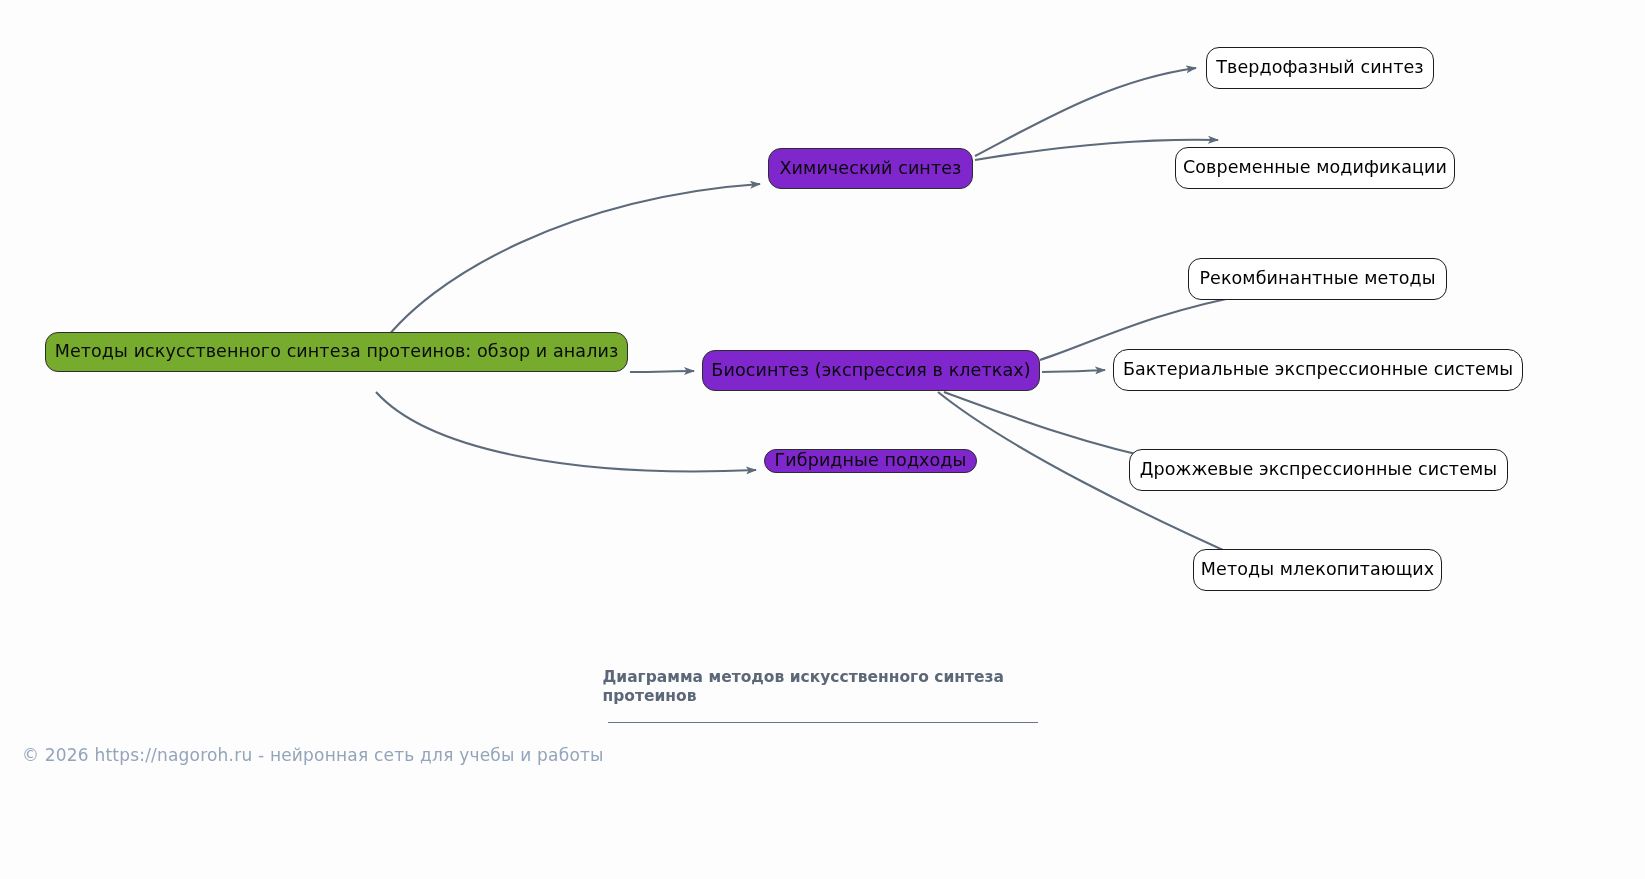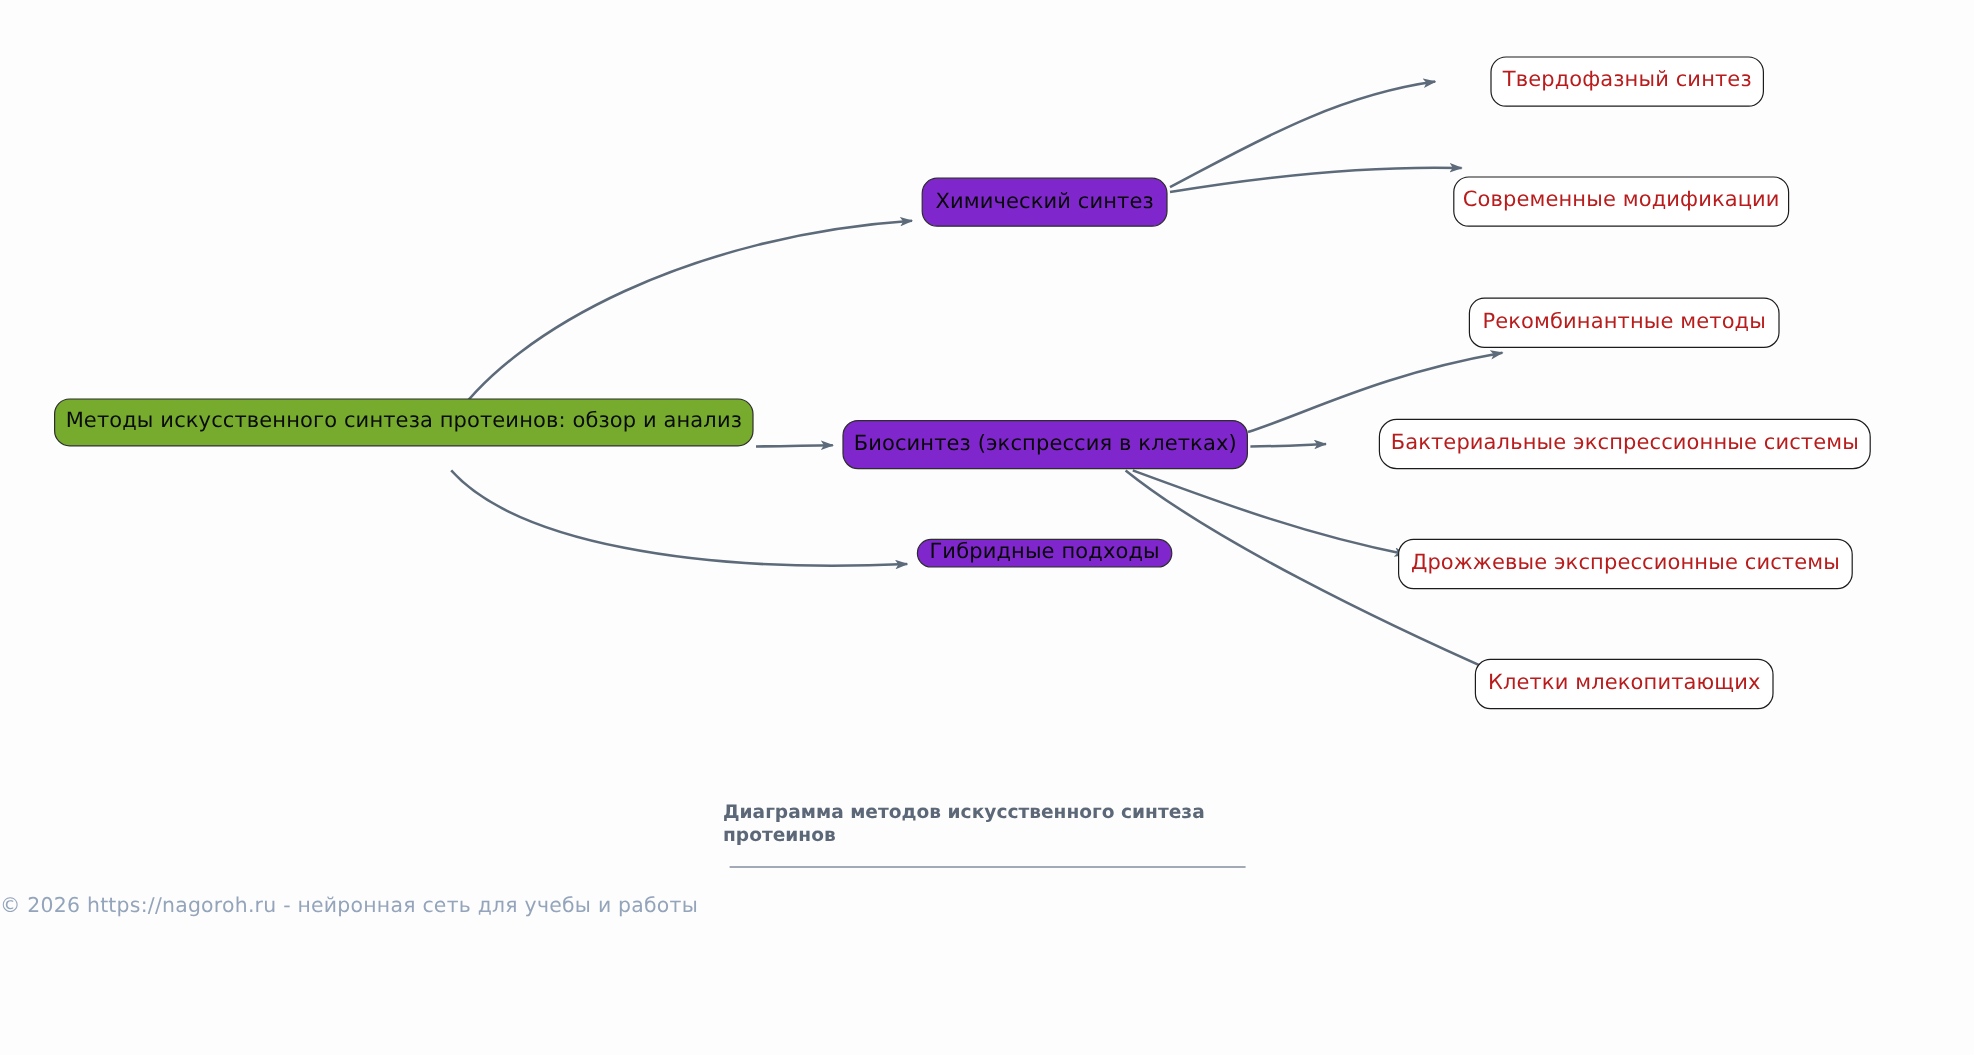--- a/index.html
+++ b/index.html
@@ -43,22 +43,21 @@
     color: #0b0b0b;
   }
   .node-branch {
     background: #7f27cc;
     border: 1.6px solid #2d2d2d;
     color: #080808;
   }
   .node-leaf {
     background: #ffffff;
     border: 1.9px solid #1c1c1c;
-    color: #b91c1c;
-    margin-left: 36px;
+    color: #000000;
   }
   .caption-block {
     position: absolute;
     left: 0;
     top: 668px;
     width: 1645px;
   }
   .caption-title {
     font-family: "DejaVu Sans", sans-serif;
     font-size: 15.5px;
@@ -73,20 +72,21 @@
     height: 0;
     margin: 16px auto 0 auto;
     border-top: 1.5px solid #6a7487;
   }
   .caption-copy {
     margin-top: 22px;
     font-family: "DejaVu Sans", sans-serif;
     font-size: 17px;
     color: #93a4bb;
     letter-spacing: 0.2px;
+    padding-left: 22px;
   }
 </style>
 </head>
 <body>
 
 <div id="page">
 
   <svg id="edge-layer" viewBox="0 0 1645 879" width="1645" height="879" xmlns="http://www.w3.org/2000/svg">
     <defs>
       <marker id="arrowhead" markerWidth="11" markerHeight="8" refX="10" refY="4" orient="auto" markerUnits="userSpaceOnUse">
@@ -123,34 +123,34 @@
   </div>
 
   <div class="node node-leaf" style="left:1206px; top:47px; width:228px; height:42px;">
     <span>Твердофазный синтез</span>
   </div>
 
   <div class="node node-leaf" style="left:1175px; top:147px; width:280px; height:42px;">
     <span>Современные модификации</span>
   </div>
 
-  <div class="node node-leaf" style="left:1188px; top:248px; width:259px; height:42px;">
+  <div class="node node-leaf" style="left:1188px; top:258px; width:259px; height:42px;">
     <span>Рекомбинантные методы</span>
   </div>
 
   <div class="node node-leaf" style="left:1113px; top:349px; width:410px; height:42px;border-radius:15px;">
     <span>Бактериальные экспрессионные системы</span>
   </div>
 
   <div class="node node-leaf" style="left:1129px; top:449px; width:379px; height:42px;">
     <span>Дрожжевые экспрессионные системы</span>
   </div>
 
   <div class="node node-leaf" style="left:1193px; top:549px; width:249px; height:42px;">
-    <span>Клетки млекопитающих</span>
+    <span>Методы млекопитающих</span>
   </div>
 
   <div class="caption-block">
     <div class="caption-title">Диаграмма методов искусственного синтеза протеинов</div>
     <div class="caption-rule"></div>
     <div class="caption-copy">© 2026 https://nagoroh.ru - нейронная сеть для учебы и работы</div>
   </div>
 
 </div>
 

